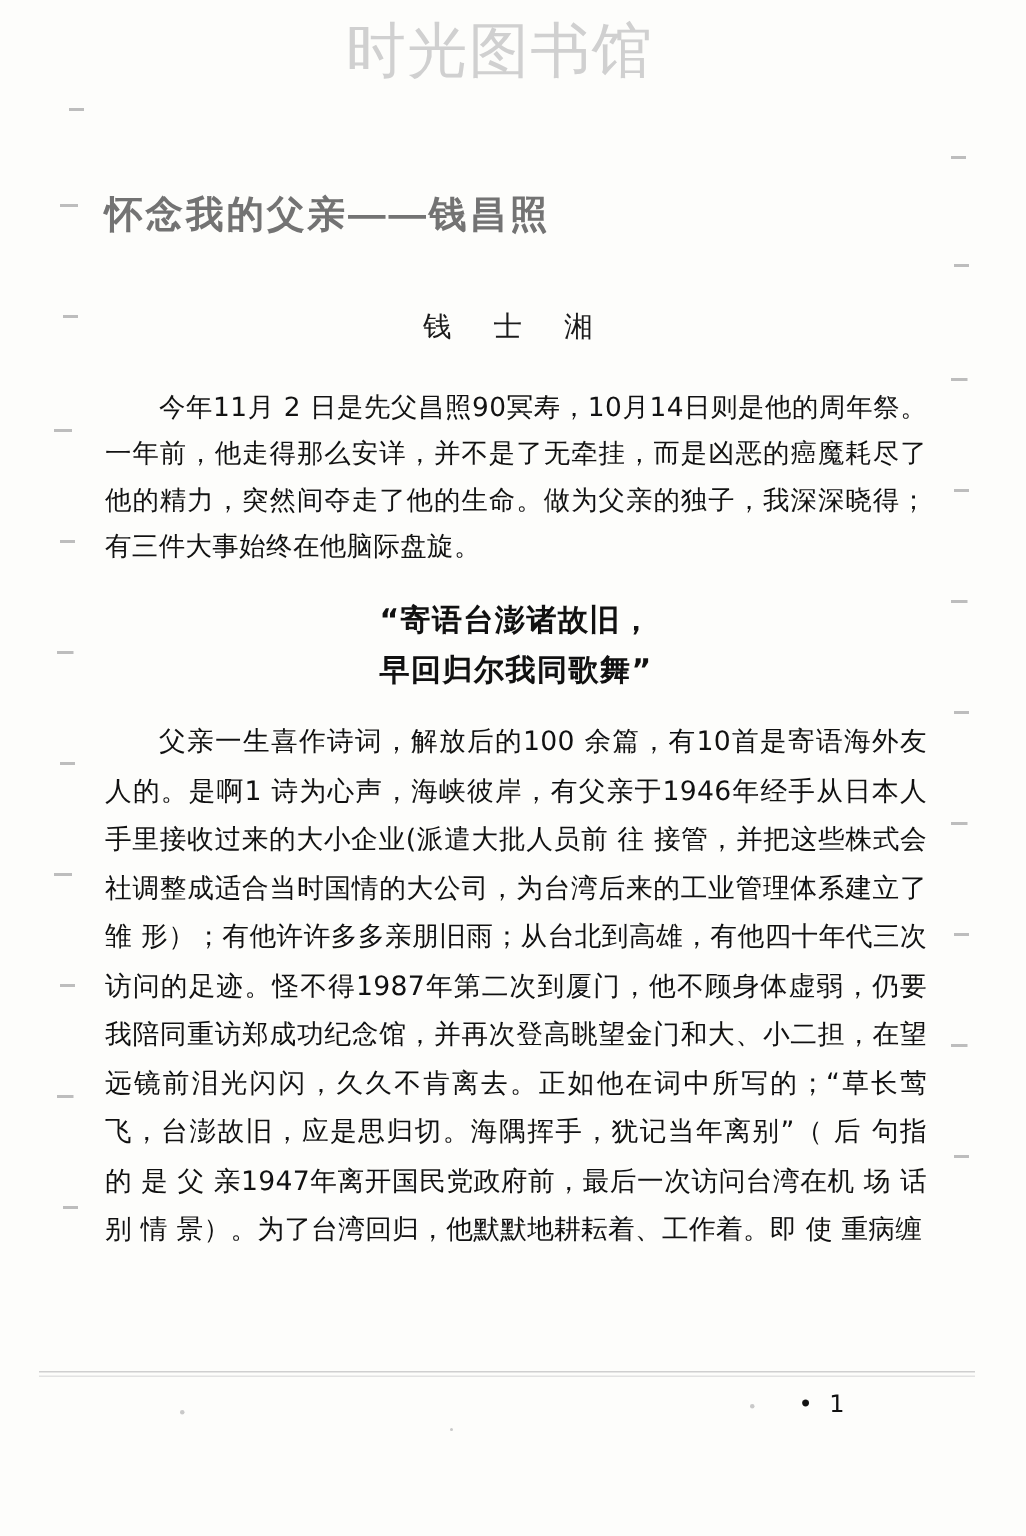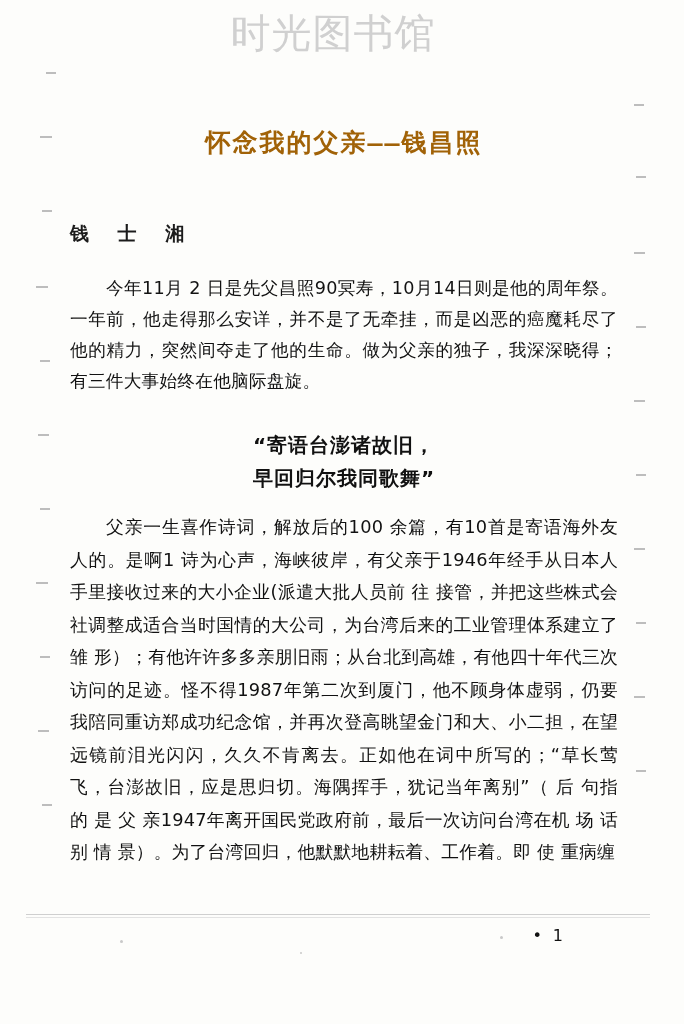--- a/index.html
+++ b/index.html
@@ -51,52 +51,51 @@
   }
 
   .content {
     position: absolute;
     left: 70px;
     top: 108px;
     width: 548px;
   }
 
   .doc-title {
-    text-align: center;
     font-size: 25px;
     font-weight: bold;
-    color: #a16207;
+    color: #737373;
     letter-spacing: 2px;
-    font-family: Liberation Mono, monospace;
+    font-family: Liberation Sans, sans-serif;
     margin-top: 18px;
   }
 
   .doc-author {
-    text-align: left;
+    text-align: center;
     font-size: 19px;
-    font-weight: bold;
+    font-weight: normal;
     letter-spacing: 11px;
     color: #1b1b1b;
-    margin-top: 62px;
+    margin-top: 46px;
   }
 
   .para {
     font-size: 17.6px;
     line-height: 31px;
     color: #121212;
     text-align: justify;
     margin-top: 26px;
     letter-spacing: 0.3px;
   }
   .para.indent {
     text-indent: 36px;
   }
 
   .poem {
-    margin-top: 32px;
+    margin-top: 16px;
     text-align: center;
     font-size: 20px;
     font-weight: bold;
     line-height: 33px;
     color: #111;
     letter-spacing: 1px;
   }
   .poem .l2 {
     display: block;
   }

